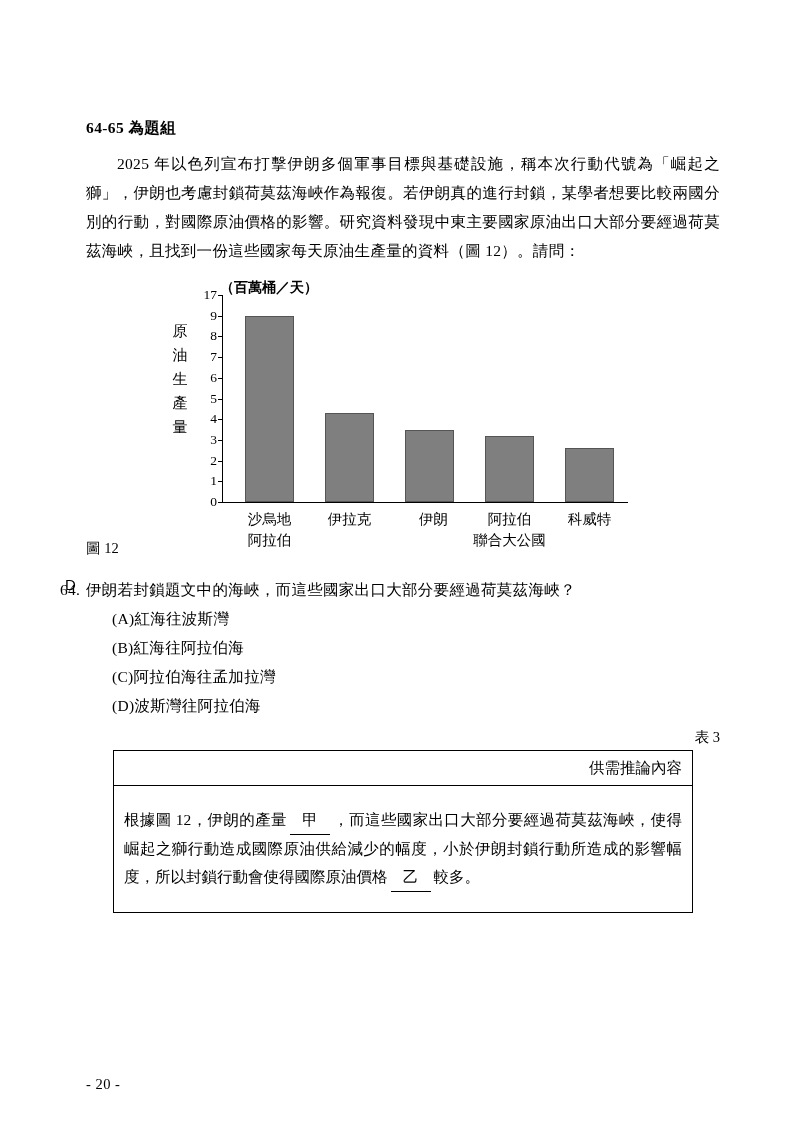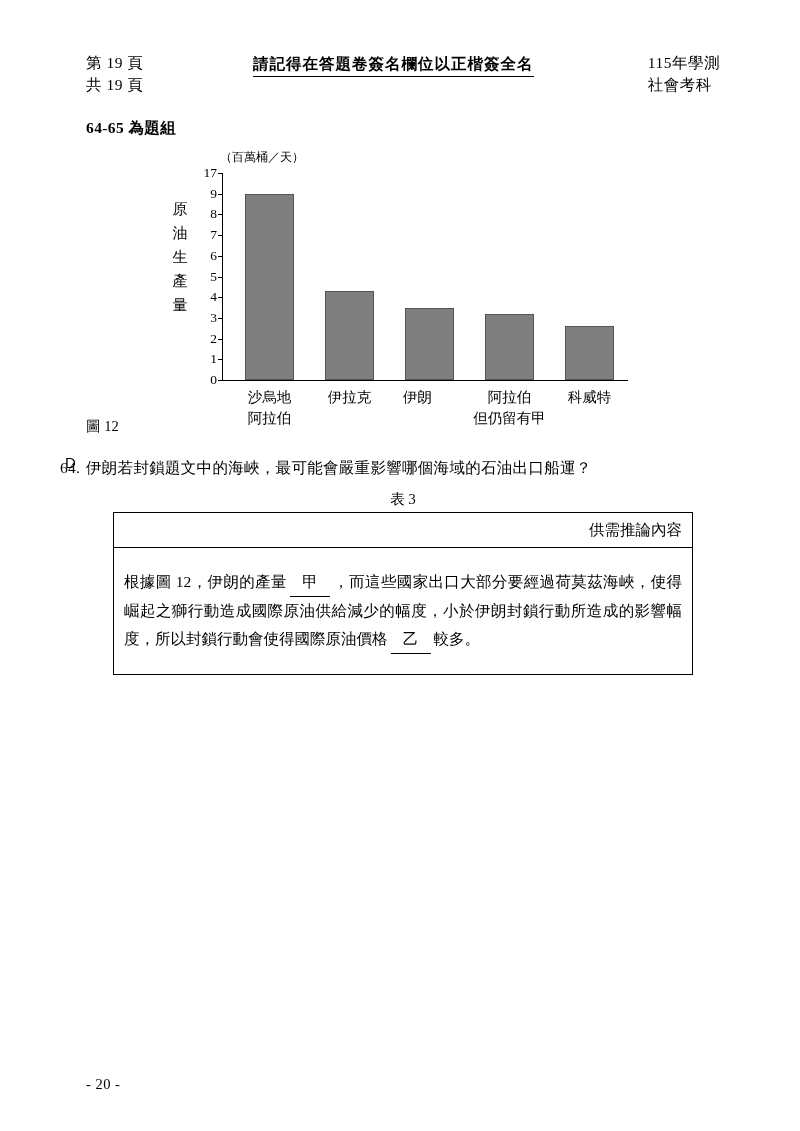--- a/index.html
+++ b/index.html
@@ -88,23 +88,24 @@
   
   .chart-wrap {
     position: relative;
     width: 634px;
     height: 300px;
     margin-top: 6px;
   }
   .unit-label {
     position: absolute;
     left: 134px;
-    top: 0px;
-    font-size: 12px;
+    top: 8px;
+    font-size: 14px;
     white-space: nowrap;
+    font-weight: bold;
   }
   .y-axis-title {
     position: absolute;
     left: 84px;
     top: 48px;
     width: 20px;
     font-size: 15px;
     line-height: 24px;
     text-align: center;
   }
@@ -201,21 +202,21 @@
     letter-spacing: 0.3px;
     text-indent: 0;
   }
   .hang {
     padding-left: 26px;
     text-indent: -26px;
   }
 
   
   .tbl-caption {
-    text-align: center;
+    text-align: right;
     font-size: 14.5px;
     margin-top: 8px;
     margin-bottom: 3px;
   }
   table.box {
     border-collapse: collapse;
     width: 580px;
     margin: 0 auto;
     table-layout: fixed;
   }
@@ -250,36 +251,26 @@
     font-family: "Liberation Serif", serif;
     letter-spacing: 0.5px;
   }
 </style>
 </head>
 <body>
 
 <div class="page">
 <div class="paper-inner">
 
-  <div class="header">
-    <div class="hdr-left">
-      <div>第 19 頁</div>
-      <div>共 19 頁</div>
-    </div>
-    <div class="hdr-center">請記得在答題卷簽名欄位以正楷簽全名</div>
-    <div class="hdr-right">
-      <div>115年學測</div>
-      <div>社會考科</div>
-    </div>
-  </div>
 
   <div class="body-area">
 
     <div class="group-title">64-65 為題組</div>
 
+    <div class="para">2025 年以色列宣布打擊伊朗多個軍事目標與基礎設施，稱本次行動代號為「崛起之獅」，伊朗也考慮封鎖荷莫茲海峽作為報復。若伊朗真的進行封鎖，某學者想要比較兩國分別的行動，對國際原油價格的影響。研究資料發現中東主要國家原油出口大部分要經過荷莫茲海峽，且找到一份這些國家每天原油生產量的資料（圖 12）。請問：</div>
 
     <div class="chart-wrap">
       <div class="unit-label">（百萬桶／天）</div>
       <div class="y-axis-title">原油生產量</div>
 
       <div class="plot">
         <div class="axis-y"></div>
         <div class="axis-x"></div>
 
         <div class="ytick-mark" style="top:207px"></div>
@@ -311,39 +302,45 @@
         <div class="bar" style="left:263px; width:49px; height:66.2px;"></div>
         <div class="bar" style="left:343px; width:49px; height:53.8px;"></div>
 
         <div class="barlabel" style="left:8px; width:79px;">
           <div>沙烏地</div>
           <div>阿拉伯</div>
         </div>
         <div class="barlabel" style="left:88px; width:79px;">
           <div>伊拉克</div>
         </div>
-        <div class="barlabel" style="left:156px; width:79px;">
+        <div class="barlabel" style="left:172px; width:79px;">
           <div>伊朗</div>
         </div>
         <div class="barlabel" style="left:238px; width:99px;">
           <div>阿拉伯</div>
-          <div>但仍留有甲</div>
+          <div>聯合大公國</div>
         </div>
         <div class="barlabel" style="left:330px; width:75px;">
           <div>科威特</div>
         </div>
       </div>
 
       <div class="fig-caption">圖 12</div>
     </div>
 
     <div class="qblock">
       <div class="ans-mark">D</div>
       <div class="q-line hang">
-        <span class="q-num">64.</span><span>伊朗若封鎖題文中的海峽，最可能會嚴重影響哪個海域的石油出口船運？</span>
+        <span class="q-num">64.</span><span>伊朗若封鎖題文中的海峽，而這些國家出口大部分要經過荷莫茲海峽？</span>
+      </div>
+      <div class="opts">
+        <div class="opt">(A)紅海往波斯灣</div>
+        <div class="opt">(B)紅海往阿拉伯海</div>
+        <div class="opt">(C)阿拉伯海往孟加拉灣</div>
+        <div class="opt">(D)波斯灣往阿拉伯海</div>
       </div>
     </div>
 
     <div class="qblock q65">
 
       <div class="tbl-caption">表 3</div>
       <table class="box">
         <thead>
           <tr>
             <th>供需推論內容</th>

